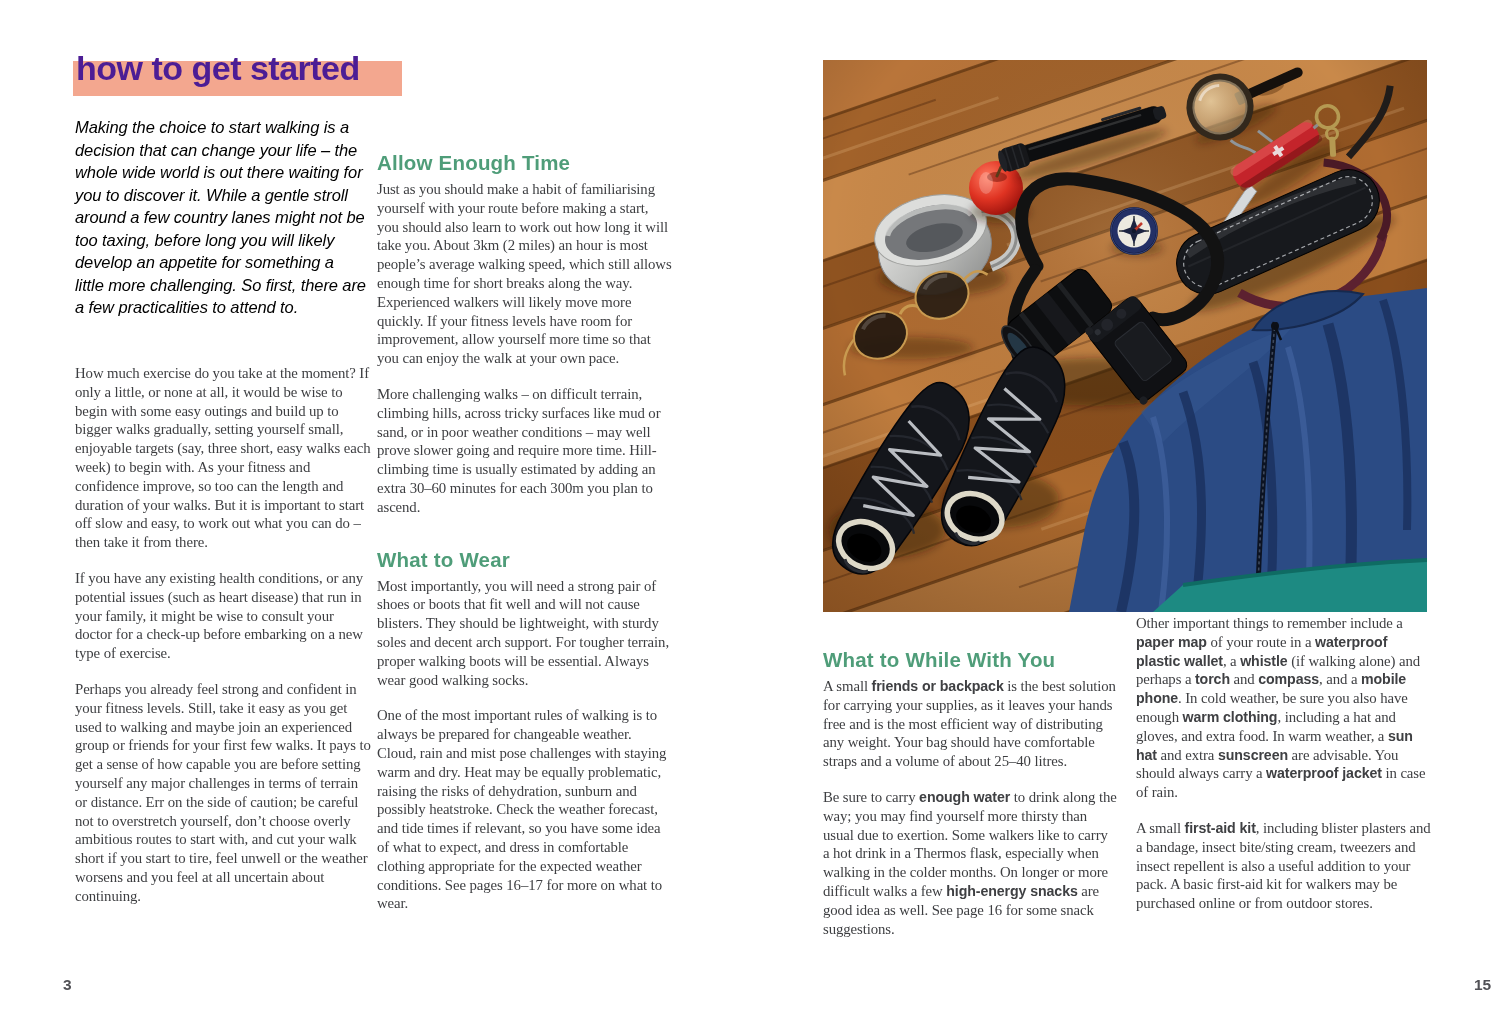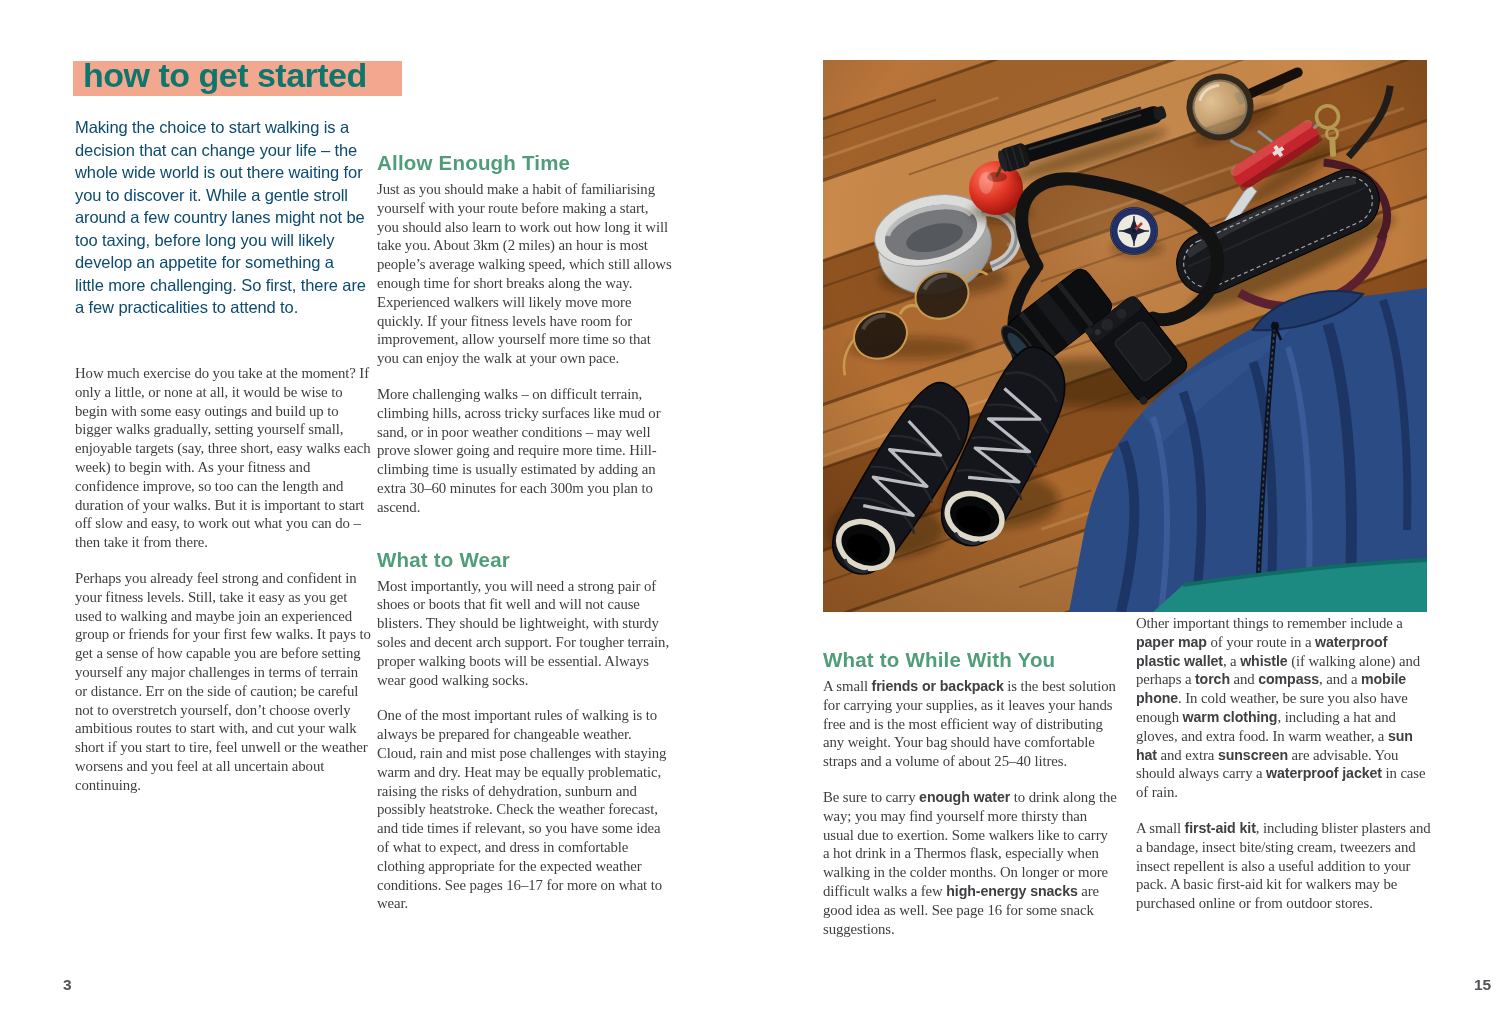--- a/index.html
+++ b/index.html
@@ -4,27 +4,27 @@
 <style>
   html,body{margin:0;padding:0;}
   body{
     width:1500px;height:1029px;position:relative;background:#ffffff;
     font-family:"Liberation Sans",sans-serif;overflow:hidden;
     -webkit-font-smoothing:antialiased;
   }
   .abs{position:absolute;}
   #title-hl{left:73px;top:61px;width:329px;height:35px;background:#f3a78f;}
   #title{
-    left:76px;top:46px;margin:7px;font-size:34px;line-height:44px;font-weight:700;
-    color:#0f766e;letter-spacing:-0.5px;z-index:2;
+    left:76px;top:46px;margin:0;font-size:34px;line-height:44px;font-weight:700;
+    color:#4c1d95;letter-spacing:-0.5px;z-index:2;
   }
   #intro{left:75px;top:116px;width:292px;}
   #intro p{
     margin:0;font-family:"Liberation Sans",sans-serif;font-size:16.5px;
-    line-height:22.5px;color:#0c4a6e;
+    line-height:22.5px;color:#000000;font-style:italic;
   }
   .col{position:absolute;}
   #col1{left:75px;top:364px;width:296px;}
   #col2{left:377px;top:119px;width:296px;margin-top:32px;}
   #col3{left:823px;top:648px;width:294px;}
   #col4{left:1136px;top:614px;width:295px;}
   h2{
     margin:0 0 5px 0;font-size:20.5px;line-height:24px;font-weight:700;
     color:#4f9d79;letter-spacing:0.2px;
   }
@@ -51,20 +51,21 @@
 <div class="abs" id="title-hl"></div>
 <h1 class="abs" id="title">how to get started</h1>
 
 <div class="abs body" id="intro">
     <p><span>Making the choice to start walking is a decision that can change your life – the whole wide world is out there waiting for you to discover it. While a gentle stroll around a few country lanes might not be too taxing, before long you will likely develop an appetite for something a little more challenging. So first, there are a few practicalities to attend to.</span></p>
   </div>
 
 <div class="col" id="col1">
   <div class="body">
       <p><span>How much exercise do you take at the moment? If only a little, or none at all, it would be wise to begin with some easy outings and build up to bigger walks gradually, setting yourself small, enjoyable targets (say, three short, easy walks each week) to begin with. As your fitness and confidence improve, so too can the length and duration of your walks. But it is important to start off slow and easy, to work out what you can do – then take it from there.</span></p>
+      <p><span>If you have any existing health conditions, or any potential issues (such as heart disease) that run in your family, it might be wise to consult your doctor for a check-up before embarking on a new type of exercise.</span></p>
       <p><span>Perhaps you already feel strong and confident in your fitness levels. Still, take it easy as you get used to walking and maybe join an experienced group or friends for your first few walks. It pays to get a sense of how capable you are before setting yourself any major challenges in terms of terrain or distance. Err on the side of caution; be careful not to overstretch yourself, don’t choose overly ambitious routes to start with, and cut your walk short if you start to tire, feel unwell or the weather worsens and you feel at all uncertain about continuing.</span></p>
     </div>
 </div>
 
 <div class="col" id="col2">
   <section>
     <h2>Allow Enough Time</h2>
     <div class="body">
         <p><span>Just as you should make a habit of familiarising yourself with your route before making a start, you should also learn to work out how long it will take you. About 3km (2 miles) an hour is most people’s average walking speed, which still allows enough time for short breaks along the way. Experienced walkers will likely move more quickly. If your fitness levels have room for improvement, allow yourself more time so that you can enjoy the walk at your own pace.</span></p>
         <p><span>More challenging walks – on difficult terrain, climbing hills, across tricky surfaces like mud or sand, or in poor weather conditions – may well prove slower going and require more time. Hill-climbing time is usually estimated by adding an extra 30–60 minutes for each 300m you plan to ascend.</span></p>

